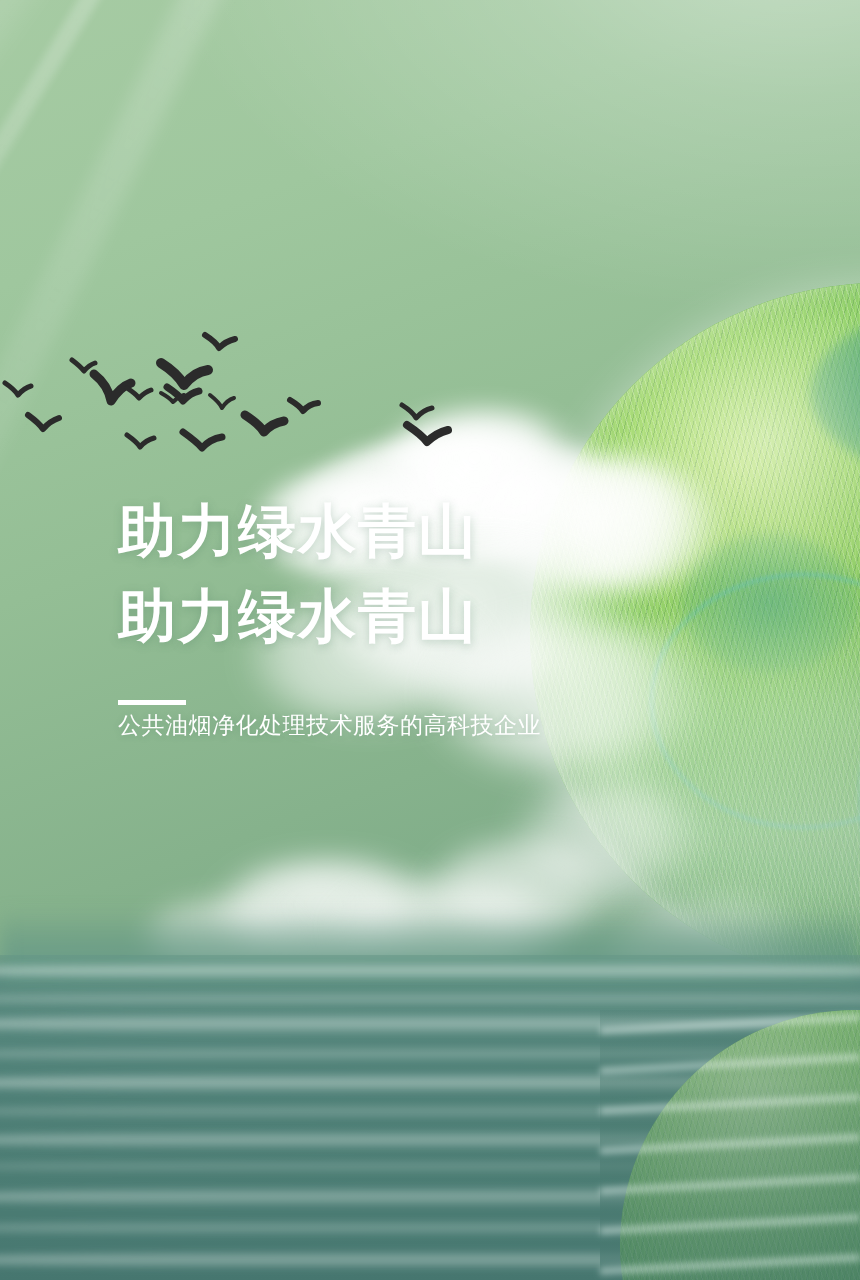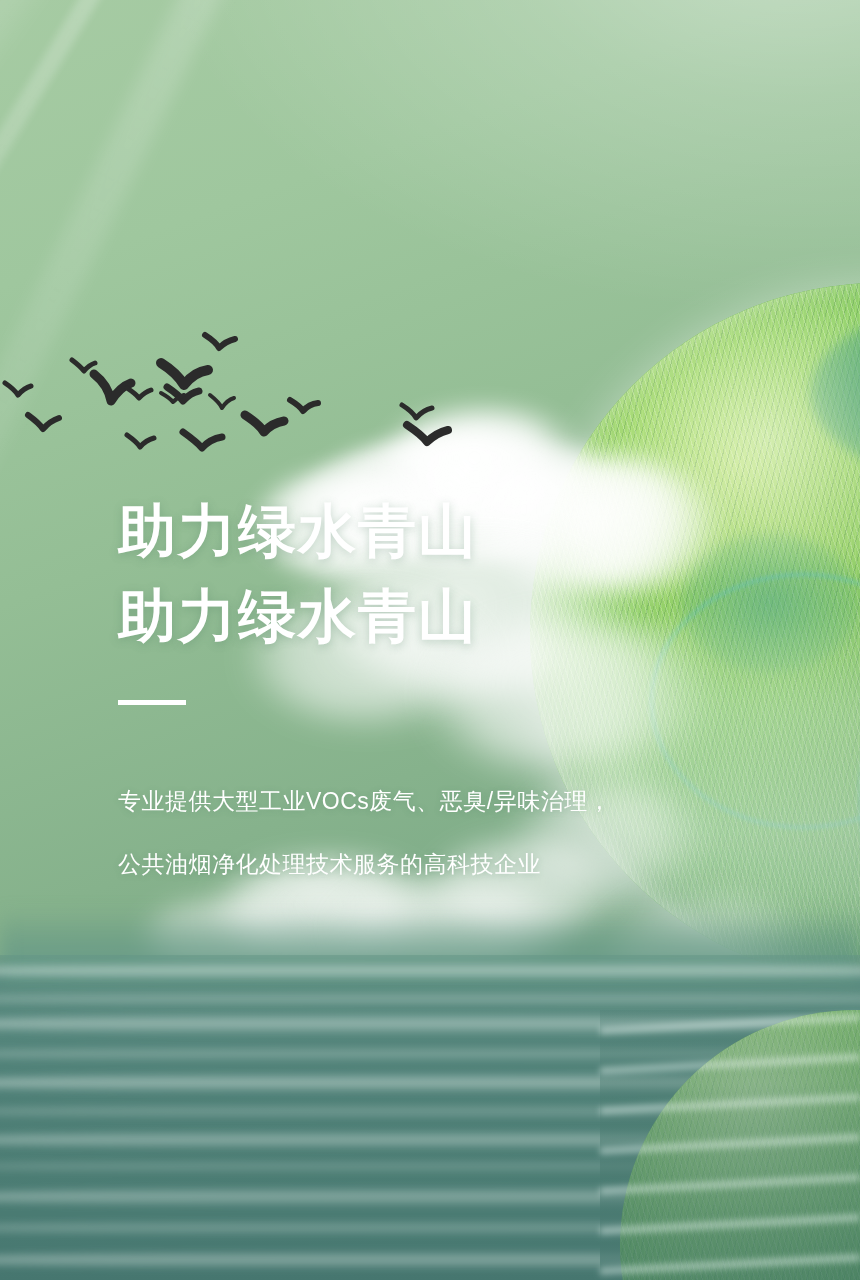--- a/index.html
+++ b/index.html
@@ -405,17 +405,16 @@
     <div class="grass"></div>
     <div class="globe2-shade"></div>
   </div>
   <div class="globe2-tint"></div>
   <div class="globe2-water-overlay"></div>
 
   <div class="copy">
     <h1 class="headline">助力绿水青山</h1>
     <h1 class="headline">助力绿水青山</h1>
     <div class="divider"></div>
-    <p class="subcopy">专业提供大型工业VOCs废气、恶臭/异味治理，</p>
     <p class="subcopy" style="margin-top:0;">公共油烟净化处理技术服务的高科技企业</p>
   </div>
 
 </div>
 
 </body></html>

